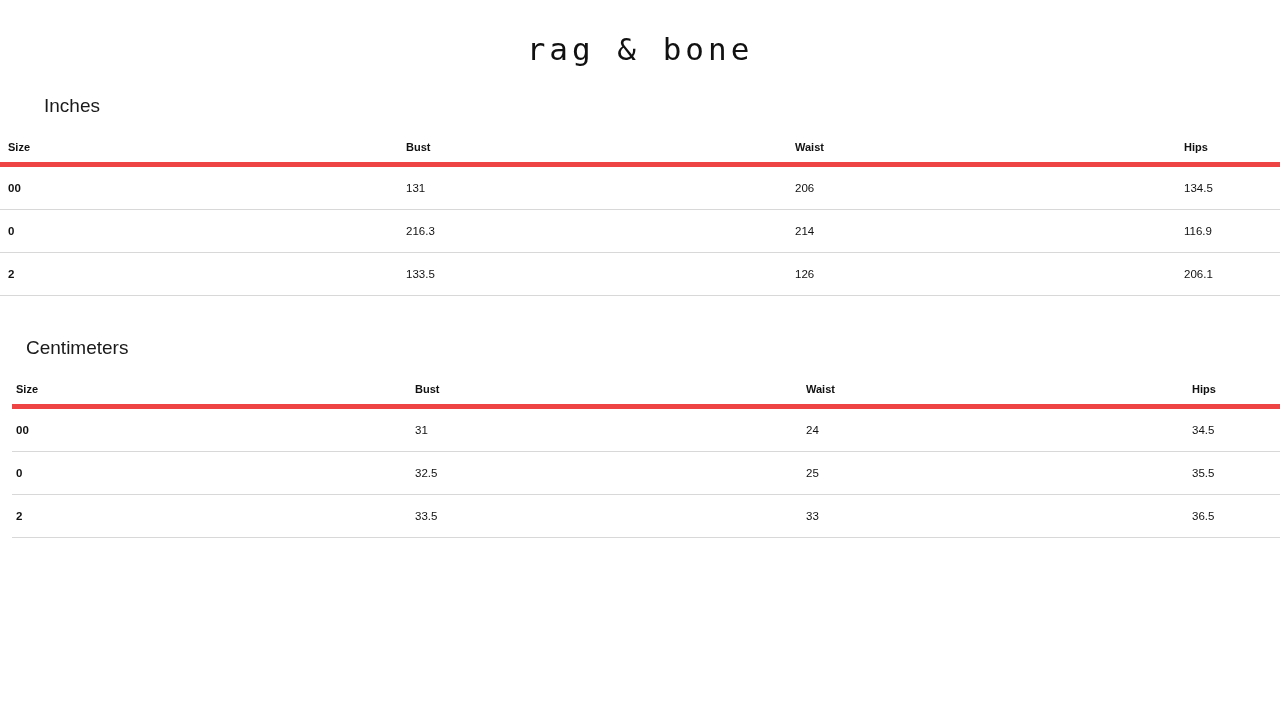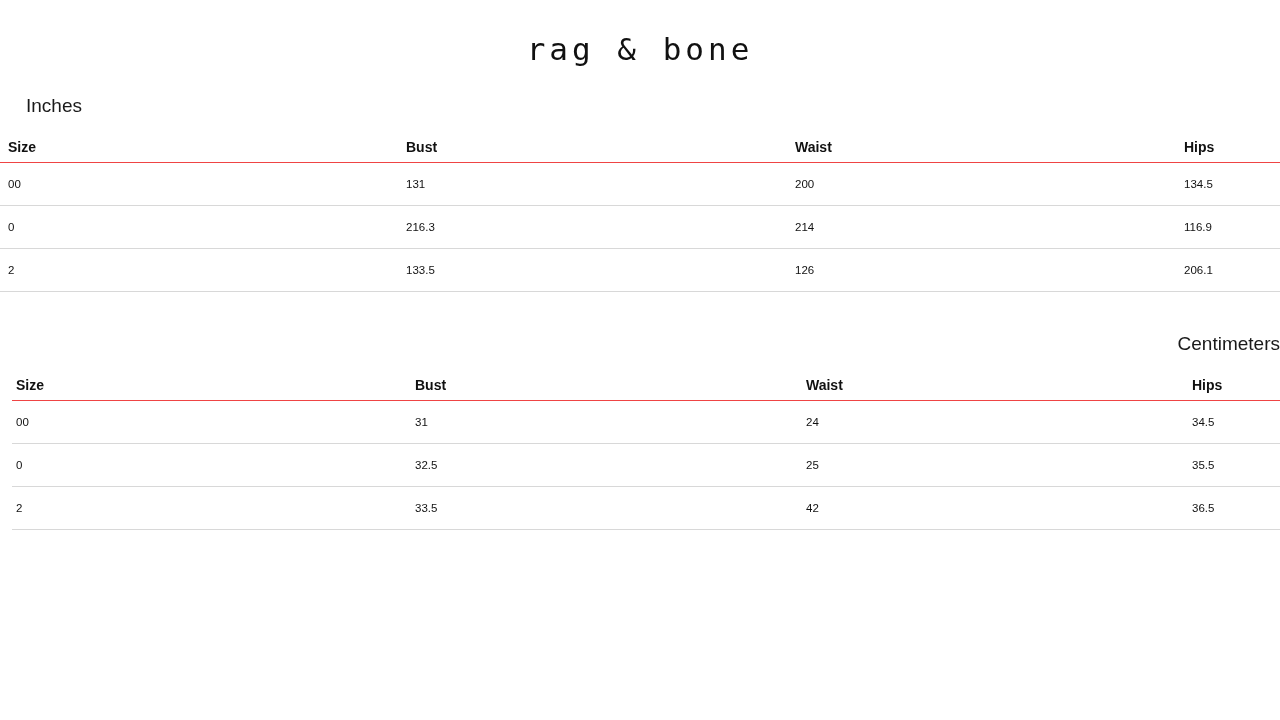--- a/index.html
+++ b/index.html
@@ -42,57 +42,56 @@
   }
 
   
   .section {
     padding: 0;
   }
   .section-title {
     font-size: 19px;
     font-weight: 400;
     color: #1a1a1a;
-    padding-left: 26px;
+    padding-left: 44px;
     margin-top: 26px;
     margin-bottom: 14px;
     line-height: 24px;
   }
   .section-title.cm {
-    padding-left: 41px;
-    text-align: right;
+    padding-left: 26px;
   }
 
   table.size-table {
     width: 100%;
     border-collapse: collapse;
     table-layout: fixed;
   }
   table.size-table th,
   table.size-table td {
     text-align: left;
     font-size: 11.5px;
     padding: 0;
     vertical-align: middle;
   }
   table.size-table thead th {
     font-weight: bold;
     color: #111111;
     height: 30px;
-    border-bottom: 1px solid #ef4444;
-    font-size: 14px;
+    border-bottom: 5px solid #ef4444;
+    font-size: 11px;
   }
   table.size-table tbody td {
     height: 42px;
     border-bottom: 1px solid #d8d8d8;
     color: #111111;
     font-size: 11.5px;
   }
   table.size-table tbody td.size-cell {
-    font-weight: normal;
+    font-weight: bold;
   }
 
   
   .inches-table col.c0 { width: 406px; }
   .inches-table col.c1 { width: 389px; }
   .inches-table col.c2 { width: 389px; }
   .inches-table col.c3 { width: 96px; }
 
   .cm-table col.c0 { width: 403px; }
   .cm-table col.c1 { width: 391px; }
@@ -135,21 +134,21 @@
           <th>Size</th>
           <th>Bust</th>
           <th>Waist</th>
           <th>Hips</th>
         </tr>
       </thead>
       <tbody>
         <tr>
           <td class="size-cell">00</td>
           <td>131</td>
-          <td>200</td>
+          <td>206</td>
           <td>134.5</td>
         </tr>
         <tr>
           <td class="size-cell">0</td>
           <td>216.3</td>
           <td>214</td>
           <td>116.9</td>
         </tr>
         <tr>
           <td class="size-cell">2</td>
@@ -190,20 +189,20 @@
         </tr>
         <tr>
           <td class="size-cell">0</td>
           <td>32.5</td>
           <td>25</td>
           <td>35.5</td>
         </tr>
         <tr>
           <td class="size-cell">2</td>
           <td>33.5</td>
-          <td>42</td>
+          <td>33</td>
           <td>36.5</td>
         </tr>
       </tbody>
     </table>
   </div>
 
 </div>
 
 </body></html>

